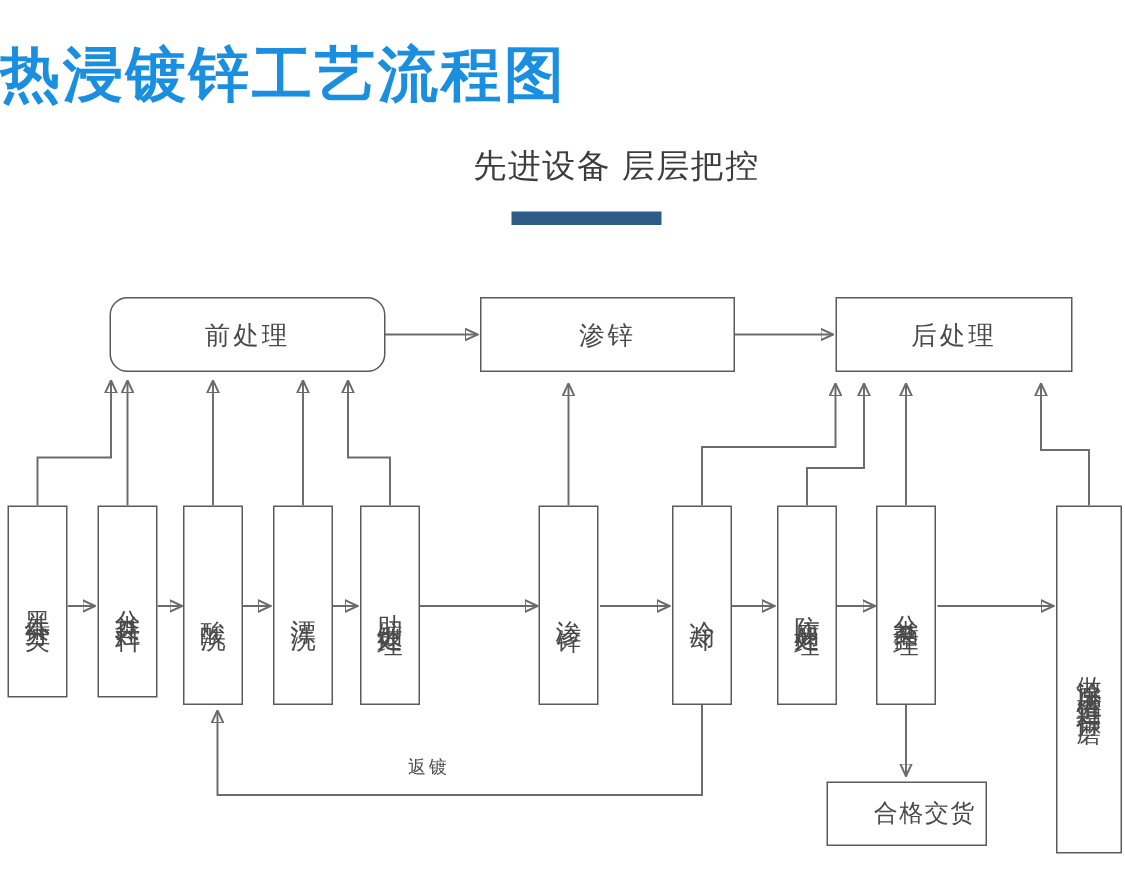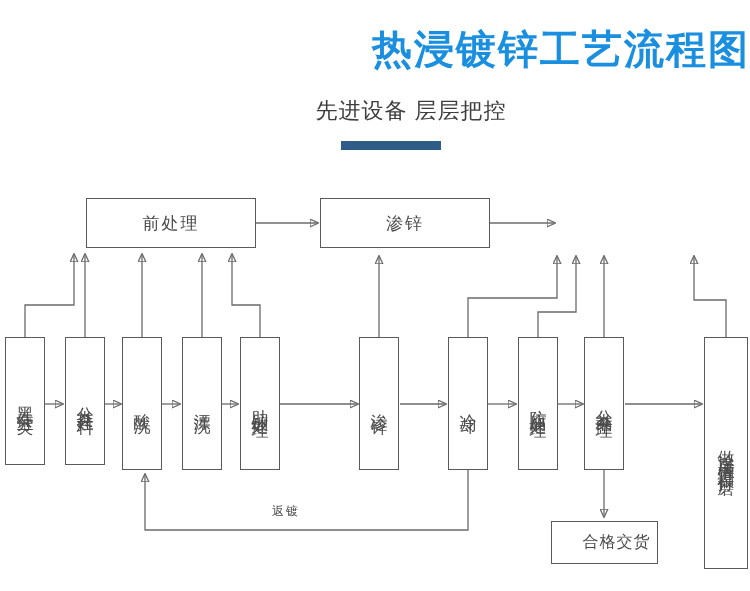--- a/index.html
+++ b/index.html
@@ -9,21 +9,21 @@
     font-family:"Liberation Serif","DejaVu Serif",serif;
     overflow:hidden;
     position:relative;
   }
   #root{position:relative;width:750px;height:591px;}
 
   
   .header{position:absolute;left:0;top:0;width:750px;height:175px;}
   .title{
     position:absolute;left:0;top:22px;width:750px;
-    text-align:right;
+    text-align:left;
     font-family:"Liberation Sans","DejaVu Sans",sans-serif;
     font-size:40px;font-weight:bold;letter-spacing:2px;
     color:#1a8fe0;
     white-space:nowrap;
   }
   .subtitle{
     position:absolute;left:0;top:96px;width:750px;
     text-align:center;
     font-family:"Liberation Sans","DejaVu Sans",sans-serif;
     font-size:22px;font-weight:normal;letter-spacing:1px;
@@ -127,25 +127,28 @@
 
       <polyline points="604,337 604,256" marker-end="url(#ah)"></polyline>
 
       <polyline points="726,337 726,300 694,300 694,256" marker-end="url(#ah)"></polyline>
 
       <polyline points="604,470 604,517" marker-end="url(#ah)"></polyline>
 
       <polyline points="468,470 468,530 145,530 145,474" marker-end="url(#ah)"></polyline>
     </svg>
 
-    <div class="node h" style="left:86px;top:198px;width:170px;height:50px;">
+    <div class="node h" style="left:73px;top:198px;width:184px;height:50px;border-radius:12px;">
       <span>前处理</span>
     </div>
     <div class="node h" style="left:320px;top:198px;width:170px;height:50px;">
       <span>渗锌</span>
+    </div>
+    <div class="node h" style="left:557px;top:198px;width:158px;height:50px;">
+      <span>后处理</span>
     </div>
 
     <div class="node v" style="left:5px;top:337px;width:40px;height:128px;">
       <span>黑件分类</span>
     </div>
     <div class="node v" style="left:65px;top:337px;width:40px;height:128px;">
       <span>分类挂料</span>
     </div>
     <div class="node v" style="left:122px;top:337px;width:40px;height:133px;">
       <span>酸洗</span>

